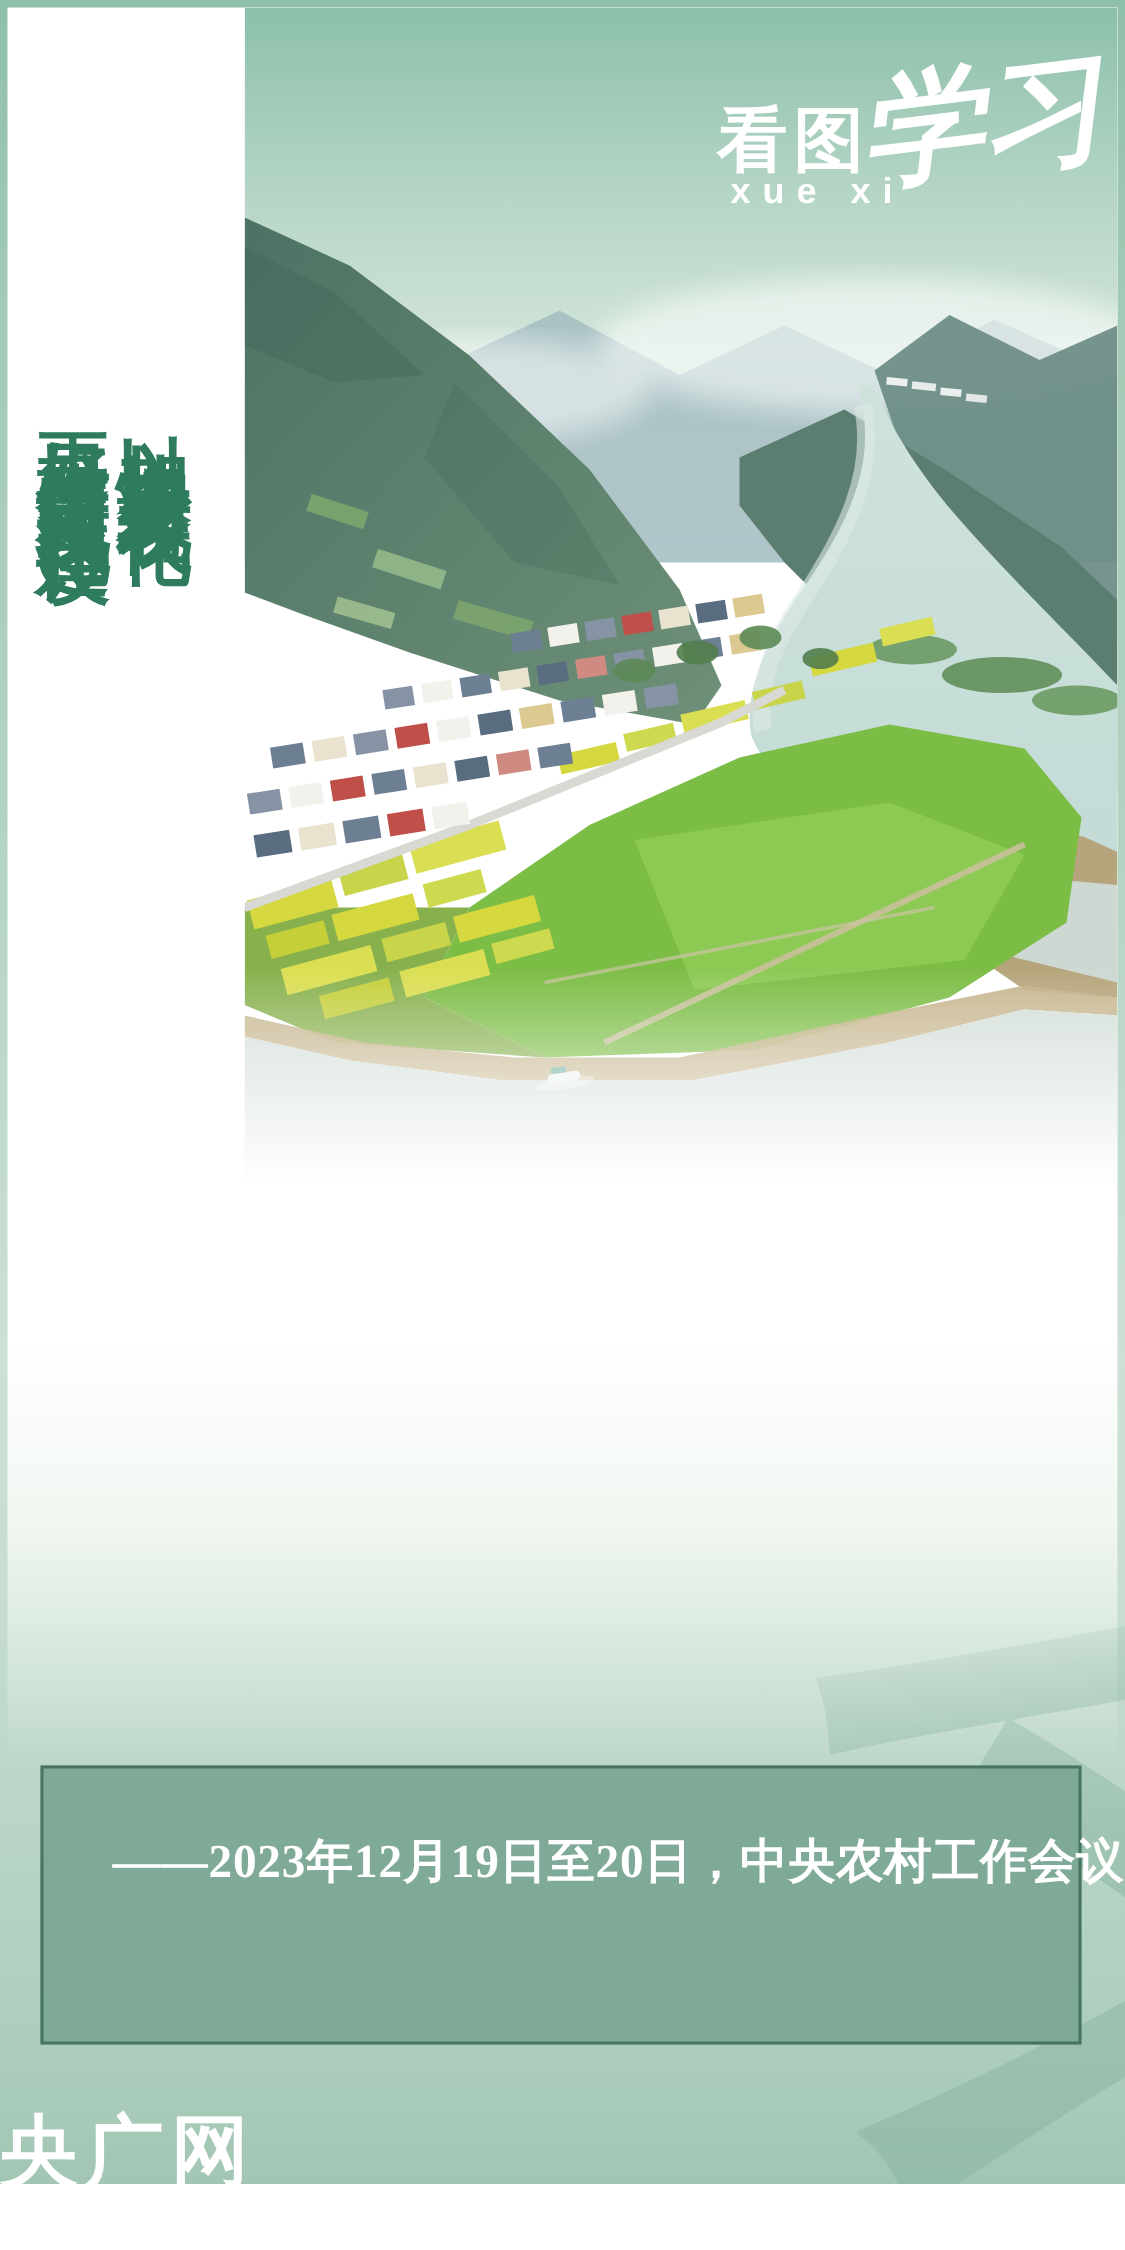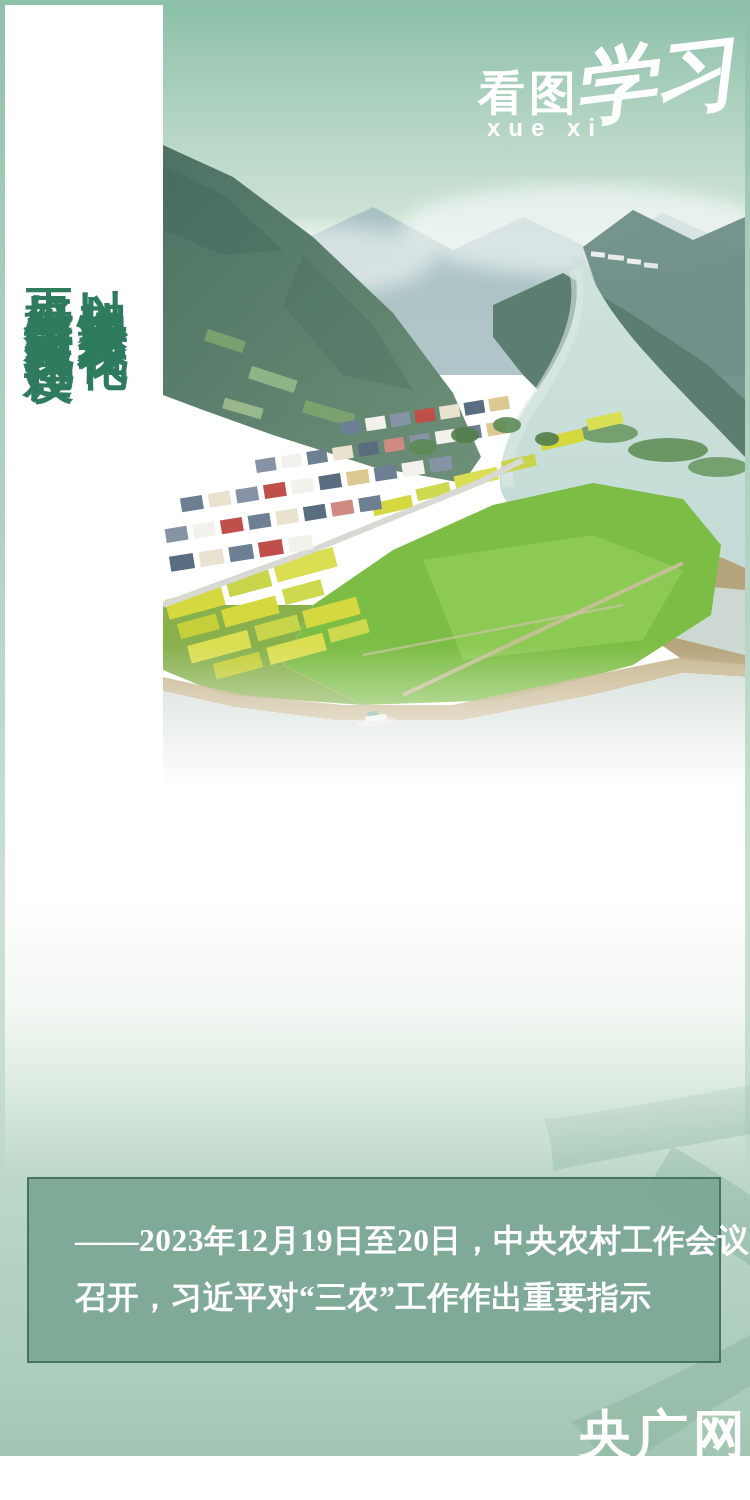--- a/index.html
+++ b/index.html
@@ -50,21 +50,21 @@
   }
 
   .banner{
     position:absolute;left:27px;top:1177px;width:694px;height:186px;z-index:2;
     box-sizing:border-box;border:2px solid #47745f;background:rgba(124,167,148,0.93);
     padding:33px 36px 0 46px;color:#ffffff;
   }
   .banner .line{font-size:31.5px;line-height:57px;font-weight:600;letter-spacing:0.5px;white-space:nowrap;}
 
   .footer-logo{
-    position:absolute;left:0;top:1400px;width:750px;text-align:right;z-index:3;
+    position:absolute;left:0;top:1400px;width:750px;text-align:left;z-index:3;
     color:#ffffff;font-size:52px;font-weight:900;letter-spacing:5px;
     font-family:"Liberation Sans","DejaVu Sans",sans-serif;
   }
 </style>
 </head>
 <body>
 
 <div class="poster">
 
   <div class="panel"></div>
@@ -237,18 +237,17 @@
   <div class="headline">
     <span>以加快农业农村现代化</span>
     <span>更好推进中国式现代化建设</span>
   </div>
 
 
   <div class="watermark">习</div>
 
   <div class="banner">
     <div class="line">——2023年12月19日至20日，中央农村工作会议</div>
-    <div class="line">召开，习近平对“三农”工作作出重要指示</div>
   </div>
 
   <div class="footer-logo">央广网</div>
 
 </div>
 
 </body></html>

